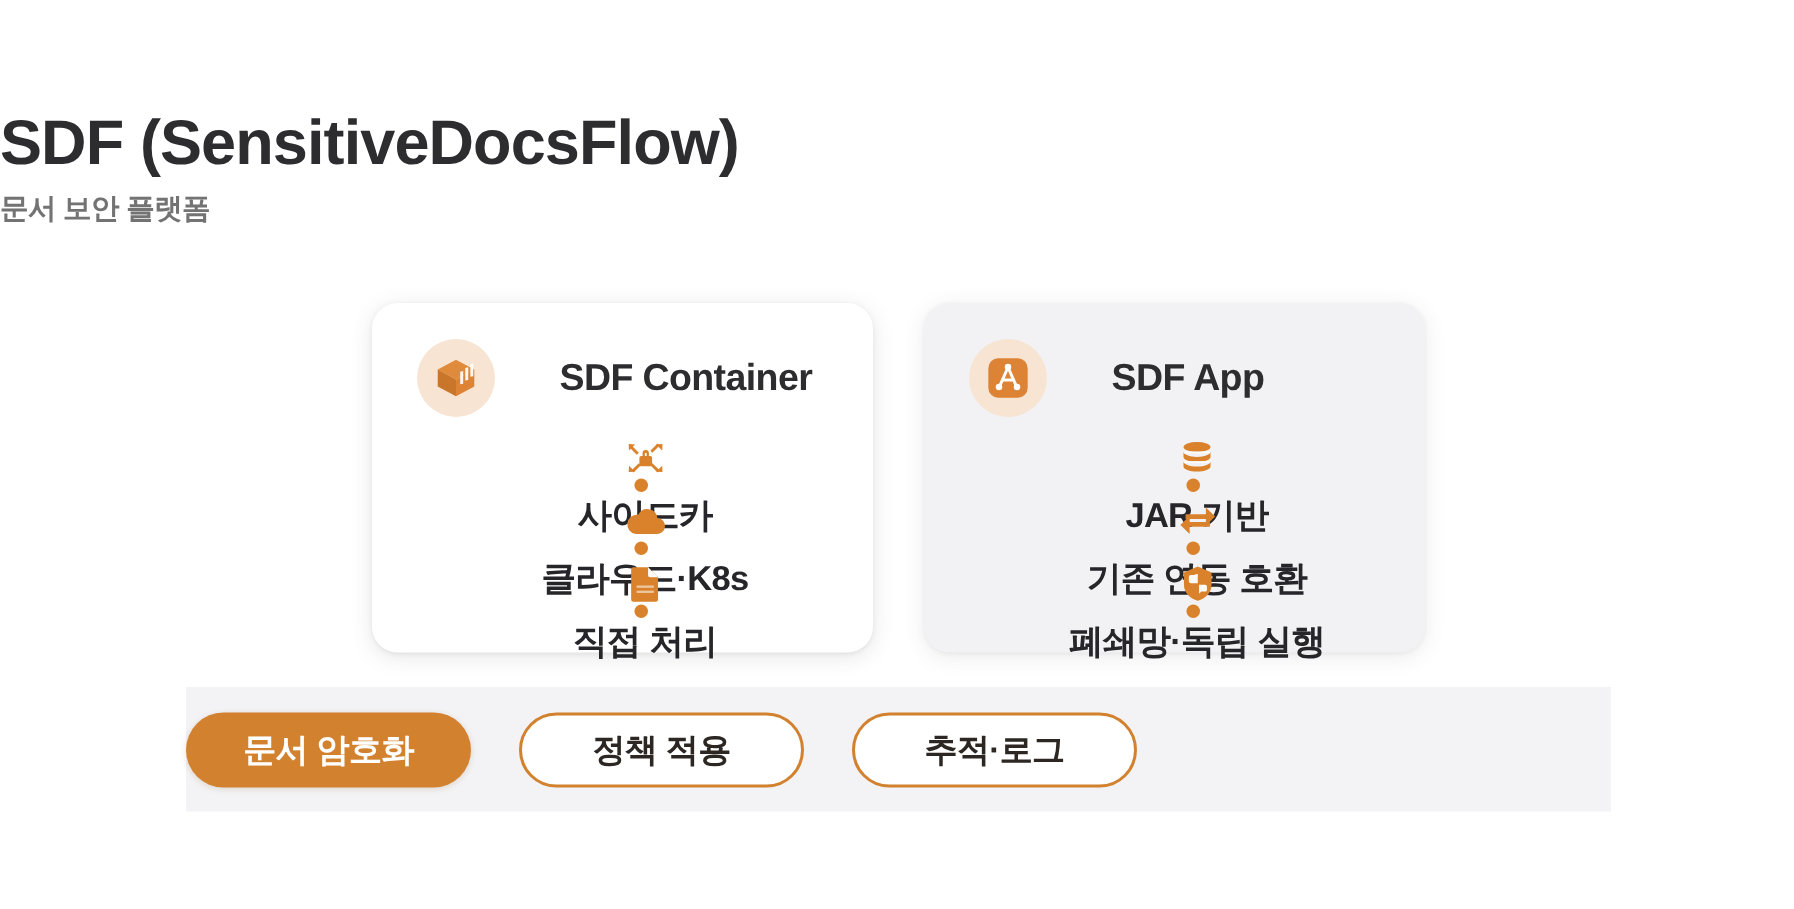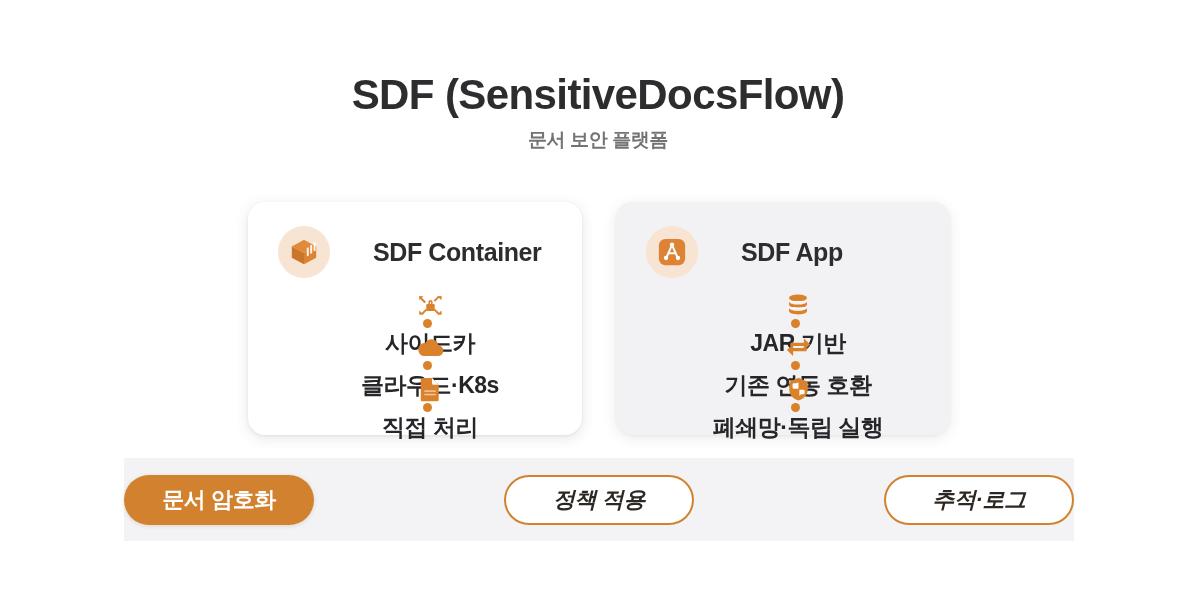--- a/index.html
+++ b/index.html
@@ -21,21 +21,20 @@
     width: 1196px;
     height: 606px;
   }
 
   
   .header {
     position: absolute;
     left: 0;
     top: 72px;
     width: 1196px;
-    text-align: center;
   }
   .title {
     font-size: 42px;
     font-weight: 700;
     color: #2d2d2f;
     letter-spacing: -0.6px;
     line-height: 1.1;
     margin: 0;
   }
   .subtitle {
@@ -138,21 +137,22 @@
   
   .bottom-bar {
     position: absolute;
     left: 124px;
     top: 458px;
     width: 950px;
     height: 83px;
     background: #f3f3f5;
     display: flex;
     align-items: center;
-    justify-content: space-between;
+    justify-content: flex-start;
+    gap: 32px;
   }
   .pill {
     height: 50px;
     min-width: 190px;
     border-radius: 26px;
     display: flex;
     align-items: center;
     justify-content: center;
     font-size: 22px;
     font-weight: 700;
@@ -164,21 +164,20 @@
   .pill-filled {
     background: #d2822f;
     color: #ffffff;
     border: none;
     box-shadow: 0 1px 4px rgba(130, 80, 20, 0.18);
   }
   .pill-outline {
     background: #ffffff;
     color: #2c2722;
     border: 2.6px solid #d2822f;
-    font-style: italic;
   }
 
   svg { display: block; }
 </style>
 </head>
 <body>
 
 <div class="stage">
 
   <div class="header">

